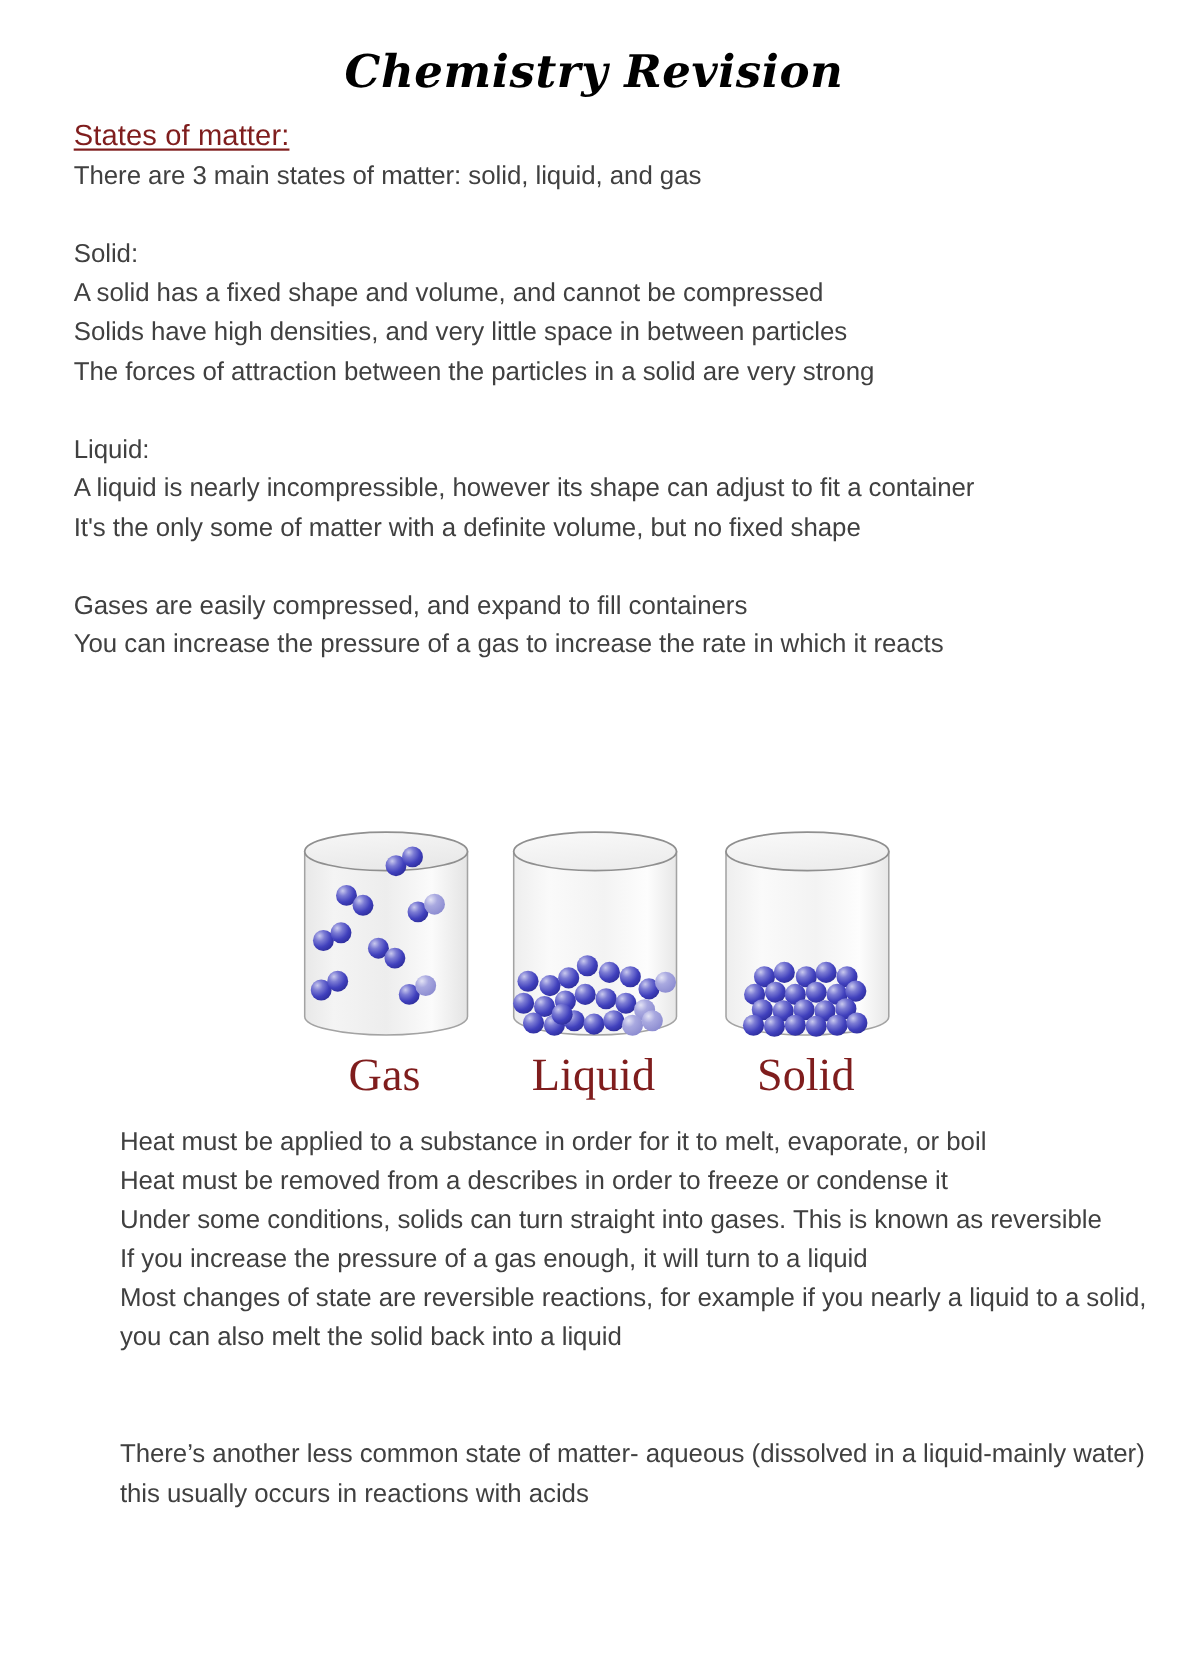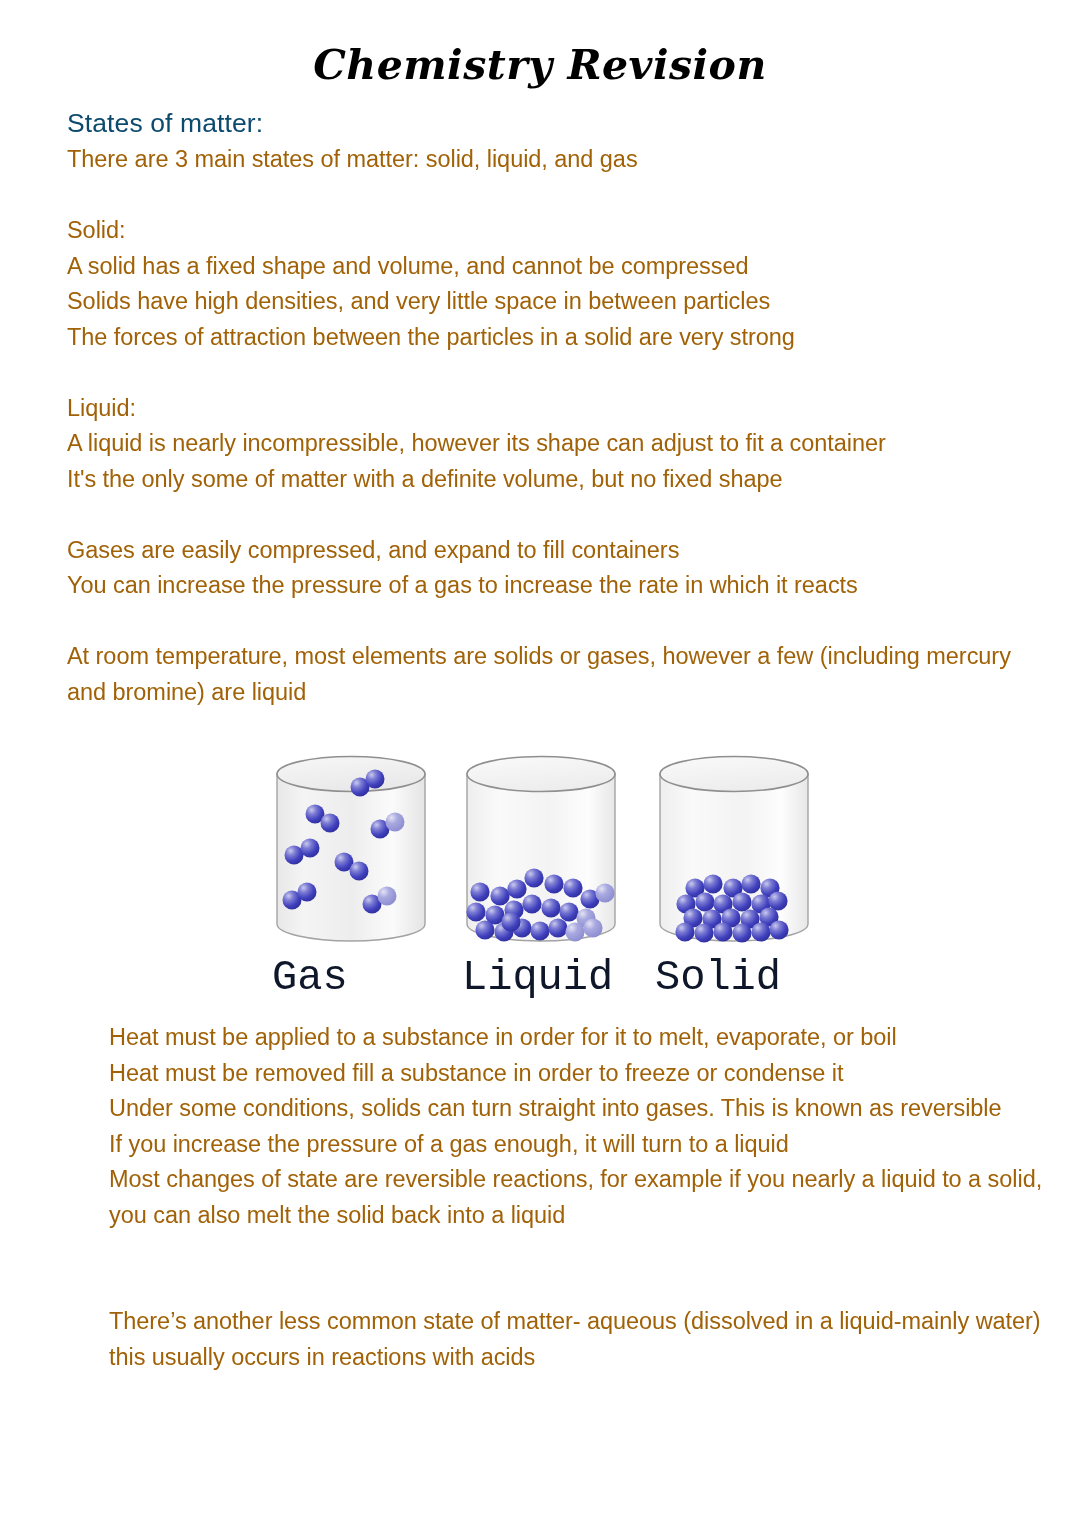--- a/index.html
+++ b/index.html
@@ -44,31 +44,32 @@
     position: absolute;
     left: 67px;
     top: 106px;
     width: 944px;
   }
 
   .section-heading {
     font-family: "Liberation Sans", sans-serif;
     font-size: 26.5px;
     line-height: 35px;
-    color: #0c4a6e;
+    color: #7f1d1d;
+    text-decoration: underline;
     text-underline-offset: 3px;
     margin: 0 0 1px 0;
     letter-spacing: 0.1px;
   }
 
   .para {
     font-family: "Liberation Sans", sans-serif;
     font-size: 23.5px;
     line-height: 35.5px;
-    color: #a16207;
+    color: #404040;
     margin: 0;
     letter-spacing: -0.05px;
   }
 
   .para .line { display: block; white-space: nowrap; }
   .para .wrapline { display: block; }
 
   .gap { height: 35.5px; }
 
   
@@ -87,24 +88,25 @@
   .cyl-group.gas    { left: 272px; }
   .cyl-group.liquid { left: 462px; }
   .cyl-group.solid  { left: 655px; }
 
   .cyl-svg { display: block; }
 
   .state-label {
     position: absolute;
     top: 205px;
     width: 155px;
-    font-family: Liberation Mono, monospace;
+    text-align: center;
+    font-family: Liberation Serif, serif;
     font-size: 42px;
     font-weight: 400;
-    color: #0f172a;
+    color: #7f1d1d;
     letter-spacing: 0px;
     line-height: 1;
   }
 
   
   .content-lower {
     position: absolute;
     left: 81px;
     top: 1020px;
     width: 960px;
@@ -145,23 +147,20 @@
 
     <div class="gap"></div>
 
     <p class="para">
       <span class="line">Gases are easily compressed, and expand to fill containers</span>
       <span class="line">You can increase the pressure of a gas to increase the rate in which it reacts</span>
     </p>
 
     <div class="gap"></div>
 
-    <p class="para">
-      <span class="wrapline">At room temperature, most elements are solids or gases, however a few (including mercury and bromine) are liquid</span>
-    </p>
 
   </div>
 
   <div class="diagram">
 
     <div class="cyl-group gas">
       <svg class="cyl-svg" width="158" height="200" viewBox="0 0 158 200">
         <defs>
           <linearGradient id="bodyGradG" x1="0" y1="0" x2="1" y2="0">
             <stop offset="0%" stop-color="#e8e8e8"></stop>
@@ -320,21 +319,21 @@
       </svg>
       <div class="state-label" style="left:0;">Solid</div>
     </div>
 
   </div>
 
   <div class="content-lower">
 
     <p class="para">
       <span class="line">Heat must be applied to a substance in order for it to melt, evaporate, or boil</span>
-      <span class="line">Heat must be removed fill a substance in order to freeze or condense it</span>
+      <span class="line">Heat must be removed from a describes in order to freeze or condense it</span>
       <span class="wrapline">Under some conditions, solids can turn straight into gases. This is known as reversible</span>
       <span class="line">If you increase the pressure of a gas enough, it will turn to a liquid</span>
       <span class="wrapline">Most changes of state are reversible reactions, for example if you nearly a liquid to a solid, you can also melt the solid back into a liquid</span>
     </p>
 
     <div class="gap"></div>
 
 
     <div class="gap"></div>
 

